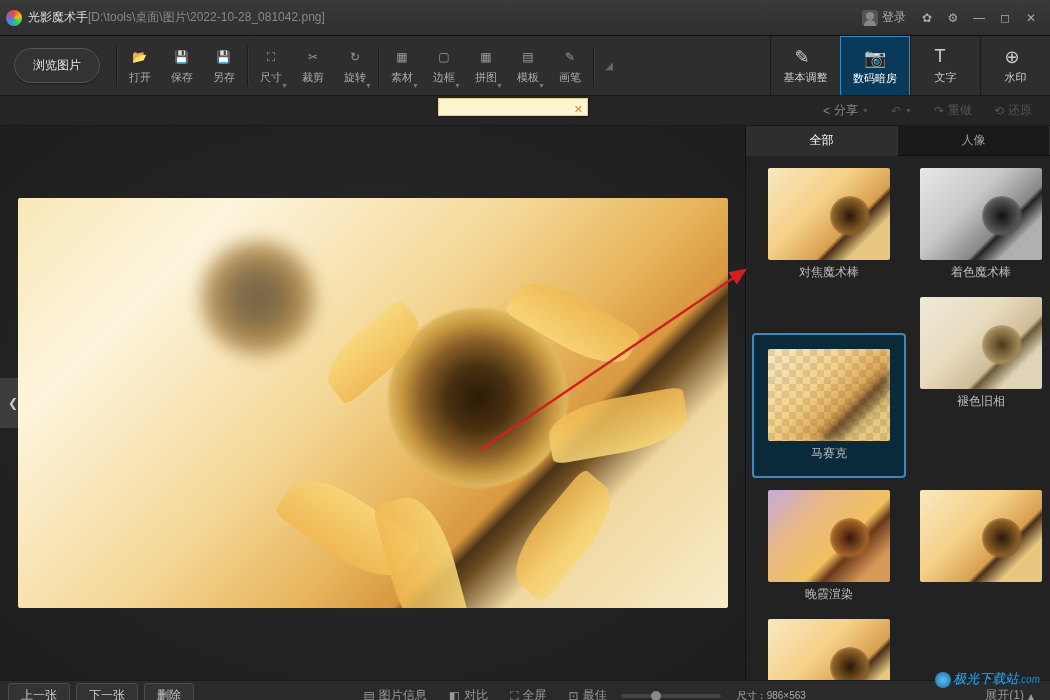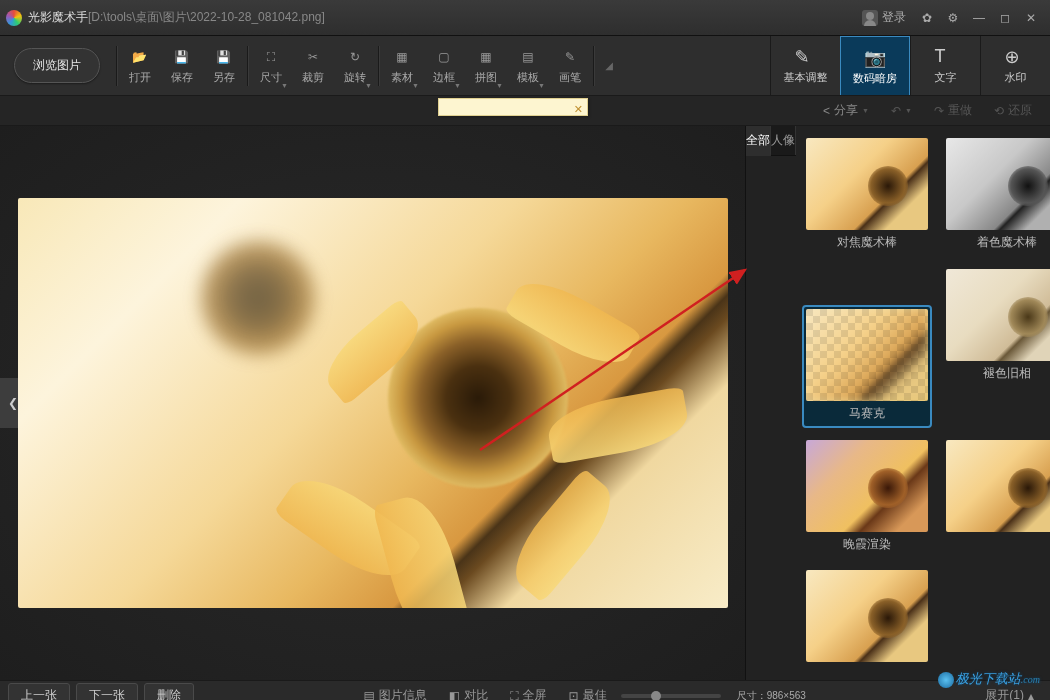--- a/index.html
+++ b/index.html
@@ -37,30 +37,30 @@
 
 .content { display:flex; height: 554px; }
 .canvas-area { flex:1; background: radial-gradient(ellipse at center, #2a2a2a, #1e1e1e); display:flex; align-items:center; justify-content:center; position:relative; }
 .canvas-nav { position:absolute; top:50%; width:26px; height:50px; background:rgba(80,80,80,.6); display:flex; align-items:center; justify-content:center; color:#ccc; cursor:pointer; transform:translateY(-50%); }
 .canvas-nav.left { left:0; border-radius:0 4px 4px 0; }
 .main-img { width:710px; height:410px; background:linear-gradient(135deg,#f8e8b8 0%,#fdf4dc 20%,#f5d898 45%,#e8b860 60%,#d89840 70%,#4a3418 72%,#6b4a20 74%,#f0d8a0 80%,#f8ecc8 100%); border-radius:2px; position:relative; overflow:hidden; }
 .main-img::before { content:""; position:absolute; width:180px; height:180px; left:370px; top:110px; background:radial-gradient(circle,#2a1a08 0%,#4a3010 25%,#8a6028 45%,#c89840 60%,#e8c870 75%,transparent 90%); border-radius:50%; filter:blur(1px); }
 .main-img::after { content:""; position:absolute; width:120px; height:120px; left:180px; top:40px; background:radial-gradient(circle,#3a2a10 0%,#5a4018 30%,#9a7030 55%,transparent 80%); border-radius:50%; filter:blur(8px); opacity:.7; }
 .petal { position:absolute; background:linear-gradient(#f8d878,#f0b850); border-radius:50% 10% 50% 10%; opacity:.85; }
 
-.side-panel { width:305px; background:#222; border-left:1px solid #111; display:flex; flex-direction:row; }
+.side-panel { width:305px; background:#222; border-left:1px solid #111; display:flex; flex-direction:column; }
 .filter-tabs { display:flex; height:30px; border-bottom:1px solid #111; }
 .filter-tab { flex:1; display:flex; align-items:center; justify-content:center; cursor:pointer; color:#999; background:#1a1a1a; border-right:1px solid #333; }
 .filter-tab.active { background:#2e2e2e; color:#fff; border-bottom:2px solid #2e2e2e; margin-bottom:-1px; }
 .filter-grid { flex:1; overflow-y:auto; padding:8px 6px; display:grid; grid-template-columns:1fr 1fr; gap:8px 10px; }
 .filter-grid::-webkit-scrollbar { width:12px; }
 .filter-grid::-webkit-scrollbar-track { background:#1a1a1a; }
 .filter-grid::-webkit-scrollbar-thumb { background:#444; border-radius:6px; }
 .filter-item { display:flex; flex-direction:column; align-items:center; cursor:pointer; padding:4px; }
-.filter-item.selected { border:2px solid #3a8ac0; background:#0a2a3a; border-radius:4px; padding:2px;margin-top:40px; }
+.filter-item.selected { border:2px solid #3a8ac0; background:#0a2a3a; border-radius:4px; padding:14px;margin-top:40px; }
 .filter-thumb { width:122px; height:92px; border-radius:2px; position:relative; overflow:hidden; }
 .filter-item .lbl { margin-top:4px; font-size:12px; color:#bbb; }
 .th-base { background:linear-gradient(135deg,#f8e8c0 0%,#f5d088 40%,#d8a050 65%,#4a3018 68%,#e8c880 80%); }
 .th-base::before { content:""; position:absolute; width:40px; height:40px; left:62px; top:28px; background:radial-gradient(circle,#2a1808,#8a6028 60%,transparent 85%); border-radius:50%; }
 .th-bw { background:linear-gradient(135deg,#e8e8e8 0%,#c8c8c8 40%,#888 65%,#222 68%,#b0b0b0 80%); }
 .th-bw::before { content:""; position:absolute; width:40px; height:40px; left:62px; top:28px; background:radial-gradient(circle,#111,#555 60%,transparent 85%); border-radius:50%; }
 .th-mosaic { background:linear-gradient(135deg,#f8e8c0,#e8c870); }
 .th-mosaic::after { content:""; position:absolute; inset:0; background:repeating-conic-gradient(#0000 0 25%, #00000018 0 50%) 0 0/14px 14px; filter:blur(.5px); }
 .th-mosaic::before { content:""; position:absolute; inset:0; background:linear-gradient(135deg,#f8e8c0 0%,#f5d088 40%,#d8a050 65%,#4a3018 68%,#e8c880 80%); filter:blur(5px); }
 .th-sunset { background:linear-gradient(135deg,#c8a8d8 0%,#e8b888 30%,#f0c060 60%,#6a3818 68%,#d89858 85%); }
@@ -295,14 +295,14 @@
   <div class="slider"></div>
   <div class="sb-size">尺寸：986×563</div>
   <div class="sb-sep"></div>
   <div class="sb-item">
       <span>展开(1)</span>
       <span>▴</span>
     </div>
 </div>
 
 <div class="watermark">
-  <span class="dot"></span><span>极光下载站</span><span style="color:#2a80b0;font-size:10px;font-family:Liberation Serif, serif;">.com</span>
+  <span class="dot"></span><span>极光下载站</span><span style="color:#2a80b0;font-size:10px;">.com</span>
 </div>
 
 </body></html>

